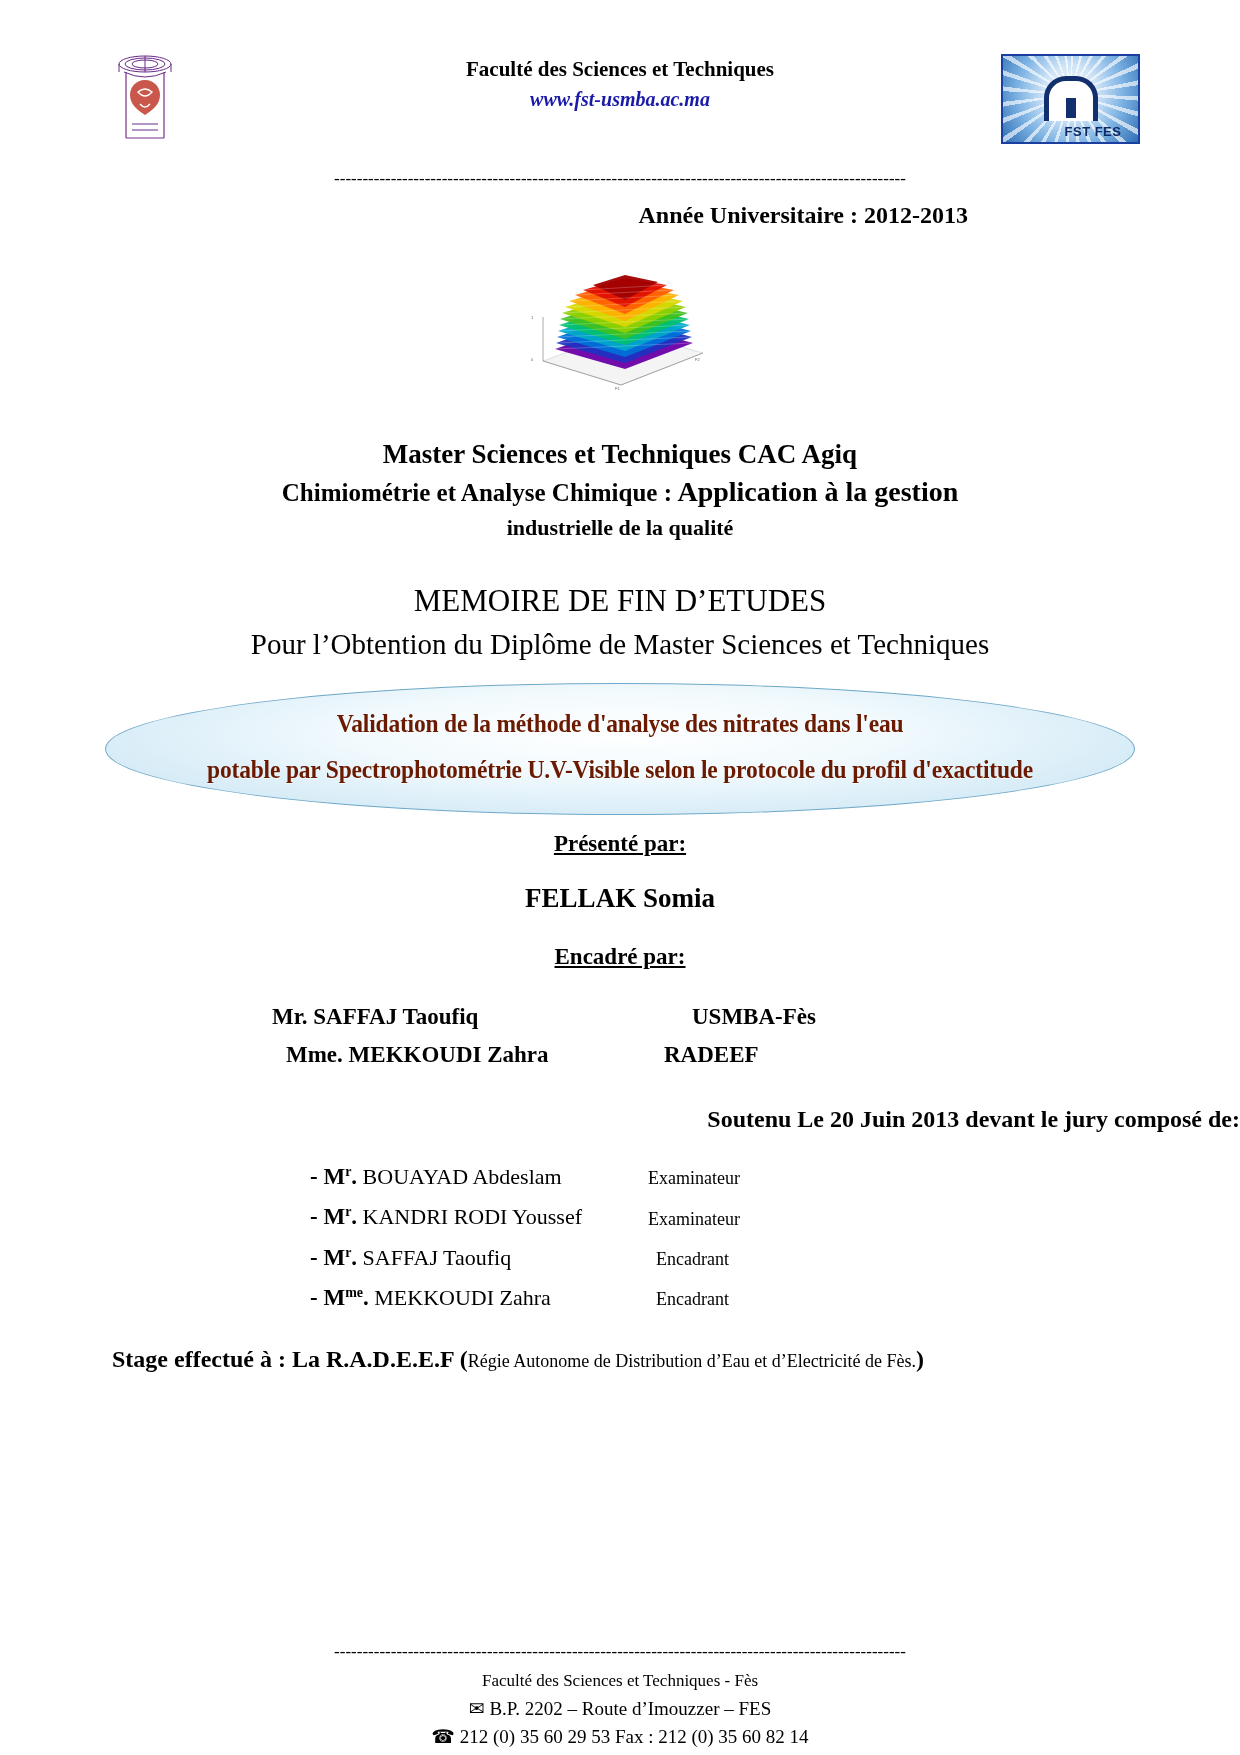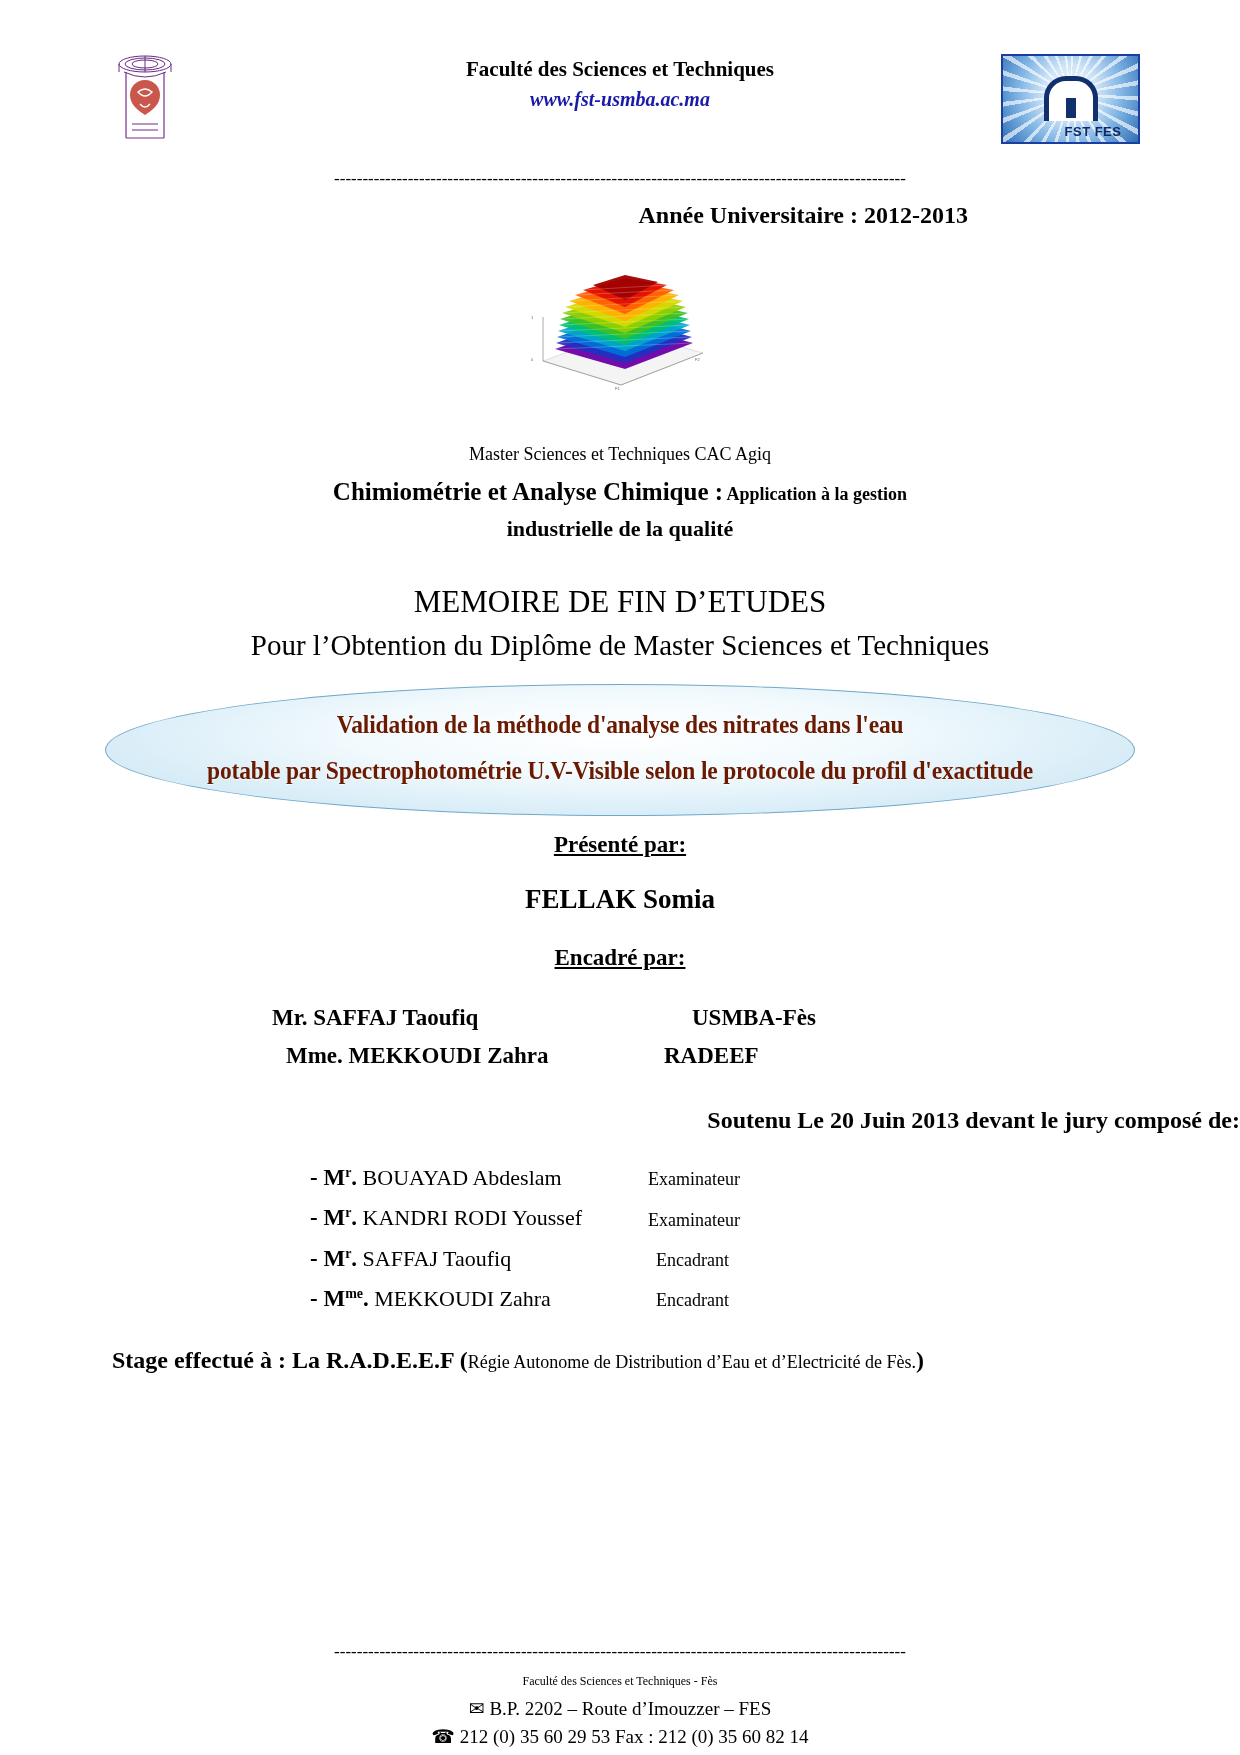--- a/index.html
+++ b/index.html
@@ -136,31 +136,31 @@
     width: 190px;
     height: 135px;
   }
 
   
   .master {
     text-align: center;
     margin-top: 42px;
   }
   .master .m1 {
-    font-weight: normal;
-    font-size: 18px;
+    font-weight: bold;
+    font-size: 27px;
     line-height: 40px;
   }
   .master .m2 {
     font-weight: bold;
     font-size: 25px;
     line-height: 36px;
   }
   .master .m2 .small {
-    font-size: 18px;
+    font-size: 28px;
   }
   .master .m3 {
     font-weight: bold;
     font-size: 22px;
     line-height: 34px;
   }
 
   .memoire {
     text-align: center;
     margin-top: 34px;
@@ -302,21 +302,21 @@
 
   
   .footer {
     position: absolute;
     left: 0;
     right: 0;
     bottom: 52px;
     text-align: center;
   }
   .footer .dashrule { margin-bottom: 8px; }
-  .footer .f1 { font-size: 12px; line-height: 28px; }
+  .footer .f1 { font-size: 17px; line-height: 28px; }
   .footer .f2 { font-size: 19px; line-height: 28px; }
   .footer .f3 { font-size: 19px; line-height: 28px; }
 </style>
 </head>
 <body>
 
 <div class="page">
 
   <div class="header">
 

